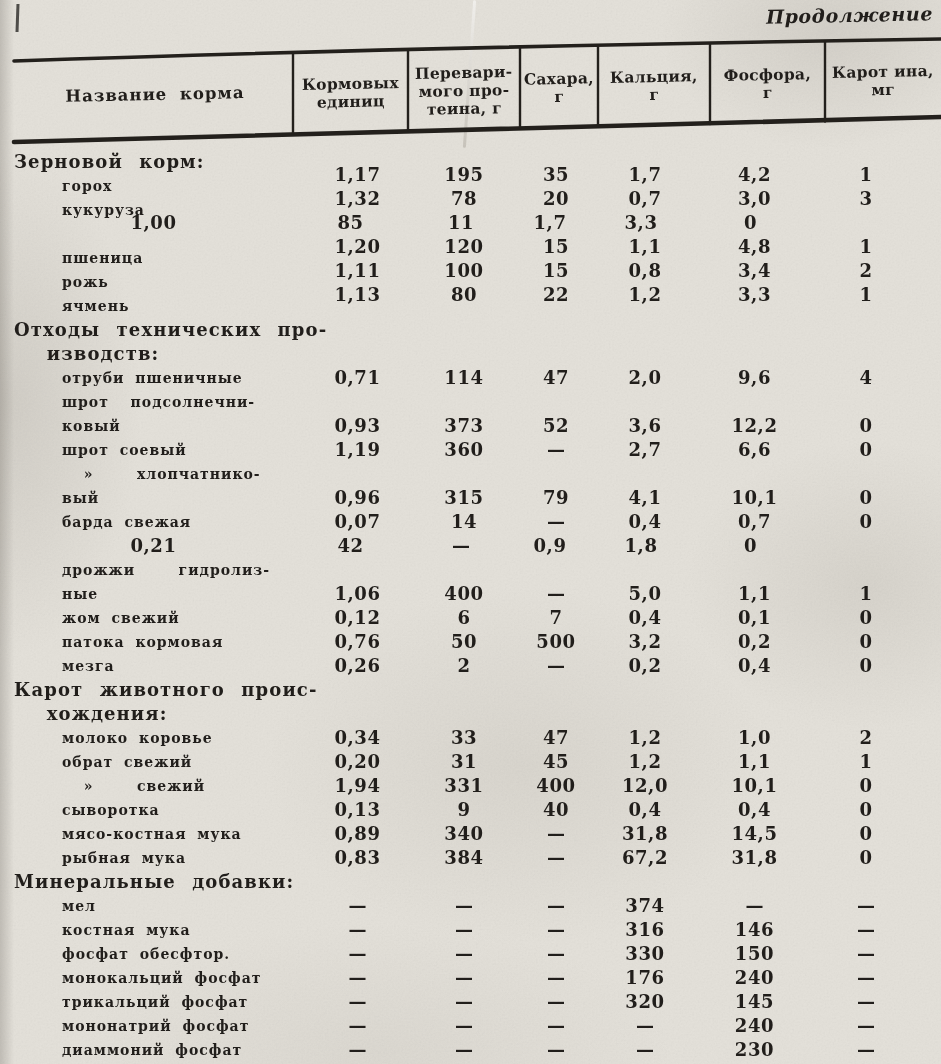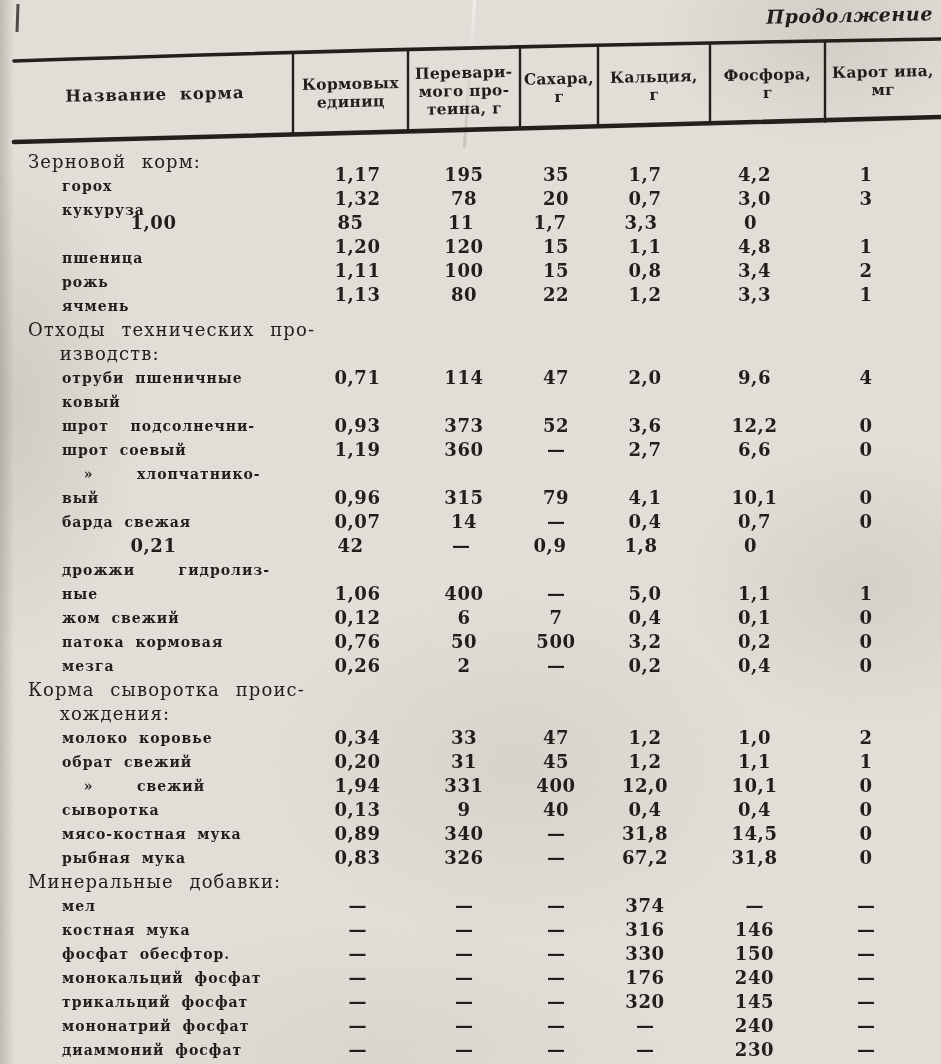--- a/index.html
+++ b/index.html
@@ -25,22 +25,22 @@
     transform:rotate(-1.2deg);}
 
   
   .hcell{position:absolute;text-align:center;font-weight:700;
     font-size:15.5px;line-height:18px;letter-spacing:.3px;
     transform:rotate(-1.2deg);}
   .hname{font-size:16.5px;letter-spacing:1px;word-spacing:6px;}
 
   
   .tbody{position:absolute;left:0;top:150px;width:941px;}
-  .title-line{height:24px;line-height:24px;padding-left:28px;white-space:pre;
-    font-size:18px;font-weight:400;letter-spacing:1.1px;word-spacing:9px;}
+  .title-line{height:24px;line-height:24px;padding-left:14px;white-space:pre;
+    font-size:18px;font-weight:700;letter-spacing:1.1px;word-spacing:9px;}
   .row{display:grid;grid-template-columns:293px 115px 112px 78px 112px 115px 116px;
     align-items:end;}
   .ncell{grid-column:1;min-width:0;}
   .nline{height:24px;line-height:24px;padding-left:62px;white-space:pre;
     font-size:14px;font-weight:700;letter-spacing:1px;word-spacing:5px;}
   .val{height:24px;line-height:24px;text-align:center;font-size:18px;font-weight:700;
     letter-spacing:.6px;transform:translate(var(--tx,0),var(--ty,0));}
   .v1{--tx:7px}.v2{--tx:0px}.v3{--tx:-3px}.v4{--tx:-9px}.v5{--tx:-13px}.v6{--tx:-17px}
   .sec0 .val{--ty:-11px}
   .dash{letter-spacing:0;}
@@ -188,22 +188,22 @@
           </div>
           <div class="val v1">0,71</div>
           <div class="val v2">114</div>
           <div class="val v3">47</div>
           <div class="val v4">2,0</div>
           <div class="val v5">9,6</div>
           <div class="val v6">4</div>
         </div>
         <div class="row">
           <div class="ncell">
+            <div class="nline">шрот  подсолнечни-</div>
             <div class="nline">ковый</div>
-            <div class="nline">шрот  подсолнечни-</div>
           </div>
           <div class="val v1">0,93</div>
           <div class="val v2">373</div>
           <div class="val v3">52</div>
           <div class="val v4">3,6</div>
           <div class="val v5">12,2</div>
           <div class="val v6">0</div>
         </div>
         <div class="row">
           <div class="ncell">
@@ -287,21 +287,21 @@
           </div>
           <div class="val v1">0,26</div>
           <div class="val v2">2</div>
           <div class="val v3 dash">—</div>
           <div class="val v4">0,2</div>
           <div class="val v5">0,4</div>
           <div class="val v6">0</div>
         </div>
       </div>
       <div class="section sec2">
-        <div class="title-line">Корма сыворотка проис-</div>
+        <div class="title-line">Карот животного проис-</div>
         <div class="title-line">  хождения:</div>
         <div class="row">
           <div class="ncell">
             <div class="nline">молоко коровье</div>
           </div>
           <div class="val v1">0,34</div>
           <div class="val v2">33</div>
           <div class="val v3">47</div>
           <div class="val v4">1,2</div>
           <div class="val v5">1,0</div>
@@ -349,21 +349,21 @@
           <div class="val v3 dash">—</div>
           <div class="val v4">31,8</div>
           <div class="val v5">14,5</div>
           <div class="val v6">0</div>
         </div>
         <div class="row">
           <div class="ncell">
             <div class="nline">рыбная мука</div>
           </div>
           <div class="val v1">0,83</div>
-          <div class="val v2">326</div>
+          <div class="val v2">384</div>
           <div class="val v3 dash">—</div>
           <div class="val v4">67,2</div>
           <div class="val v5">31,8</div>
           <div class="val v6">0</div>
         </div>
       </div>
       <div class="section sec3">
         <div class="title-line">Минеральные добавки:</div>
         <div class="row">
           <div class="ncell">

